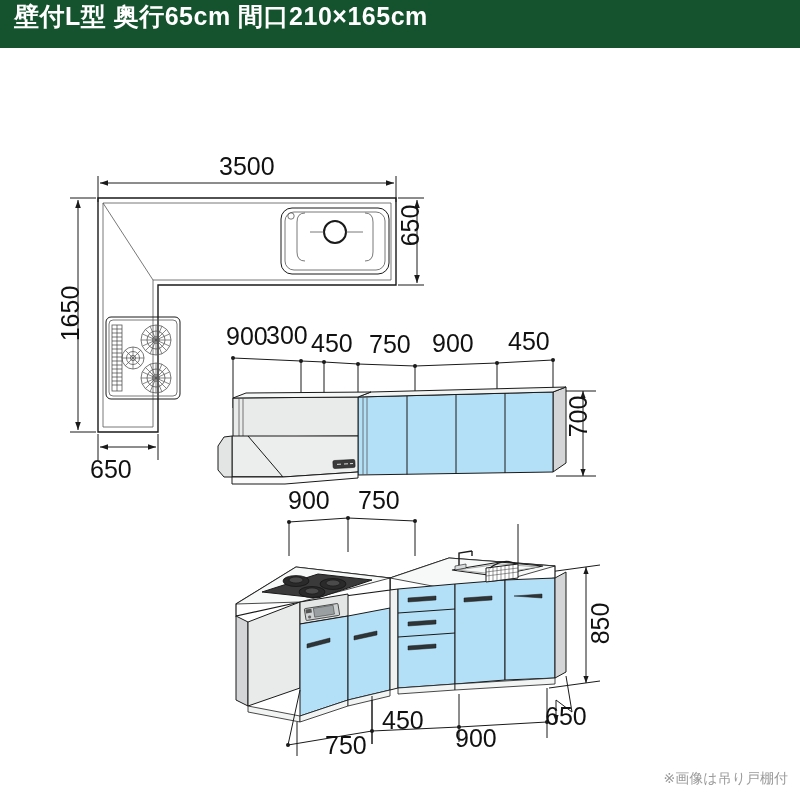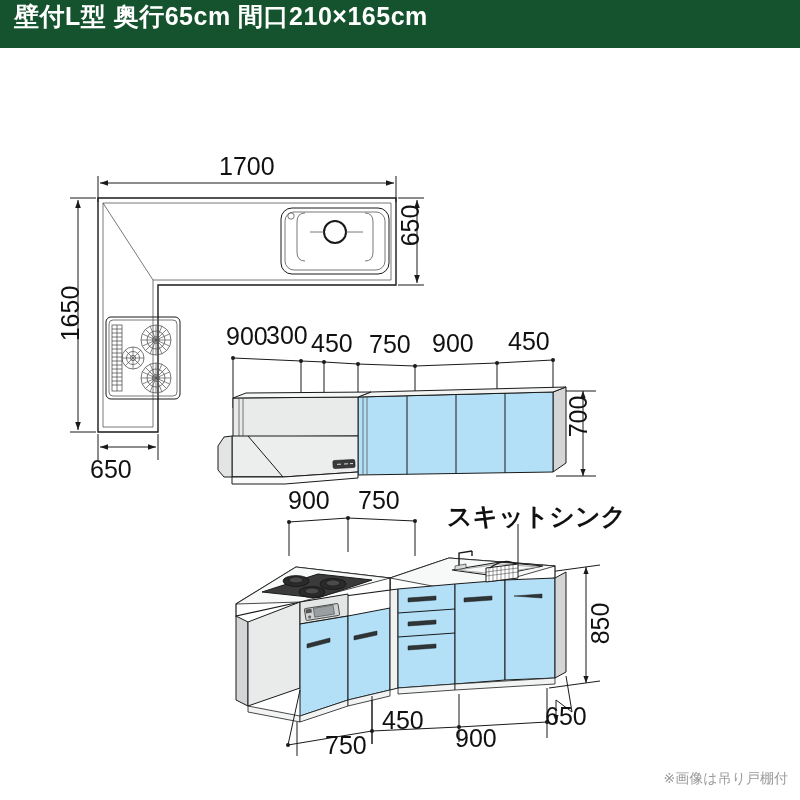--- a/index.html
+++ b/index.html
@@ -173,21 +173,21 @@
           <line x1="166.6" y1="367.4" x2="145.4" y2="388.6"></line>
           <line x1="142.5" y1="372" x2="169.5" y2="384"></line>
           <line x1="169.5" y1="372" x2="142.5" y2="384"></line>
           <line x1="150" y1="364" x2="162" y2="392"></line>
           <line x1="162" y1="364" x2="150" y2="392"></line>
         </g>
       </g>
     </g>
   </svg>
 
-  <div class="dim" style="left:219px;top:152px;">1700</div>
+  <div class="dim" style="left:219px;top:152px;">3500</div>
   <div class="dim rot" style="left:410px;top:227px;width:70px;text-align:center;margin-left:-35px;margin-top:-16px;">650</div>
   <div class="dim rot" style="left:70px;top:315px;width:90px;text-align:center;margin-left:-45px;margin-top:-16px;">1650</div>
   <div class="dim" style="left:90px;top:455px;">650</div>
 
   <svg width="800" height="800">
 
     <g class="ln thin">
       <line x1="233" y1="358" x2="233" y2="408"></line>
       <line x1="301" y1="360" x2="301" y2="408"></line>
       <line x1="324" y1="361" x2="324" y2="408"></line>
@@ -408,21 +408,20 @@
 
       <line x1="556" y1="700" x2="556" y2="722"></line>
       <path d="M556,722 L553.4,715 L558.6,715 Z" fill="#1a1a1a" stroke="none"></path>
       <line x1="572" y1="712" x2="556" y2="700"></line>
     </g>
   </svg>
 
   <div class="dim" style="left:288px;top:486px;">900</div>
   <div class="dim" style="left:358px;top:486px;">750</div>
 
-  <div class="label" style="left:447px;top:500px;">スキットシンク</div>
 
   <div class="dim rot" style="left:600px;top:625px;width:80px;text-align:center;margin-left:-40px;margin-top:-16px;">850</div>
 
   <div class="dim" style="left:325px;top:731px;">750</div>
   <div class="dim" style="left:382px;top:706px;">450</div>
   <div class="dim" style="left:455px;top:724px;">900</div>
   <div class="dim" style="left:545px;top:702px;">650</div>
 
   <div class="footnote">※画像は吊り戸棚付</div>
 

